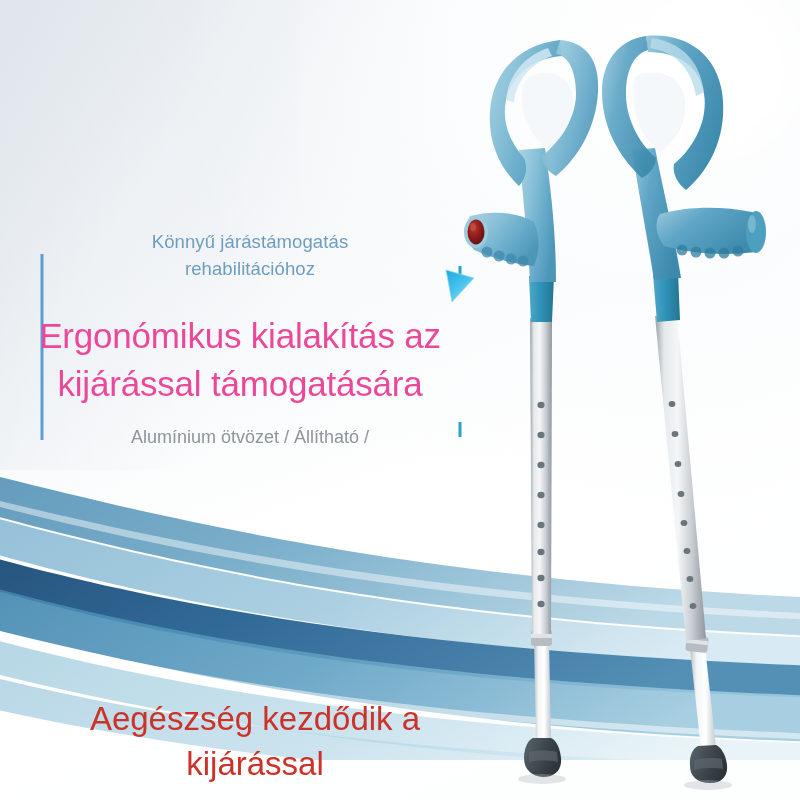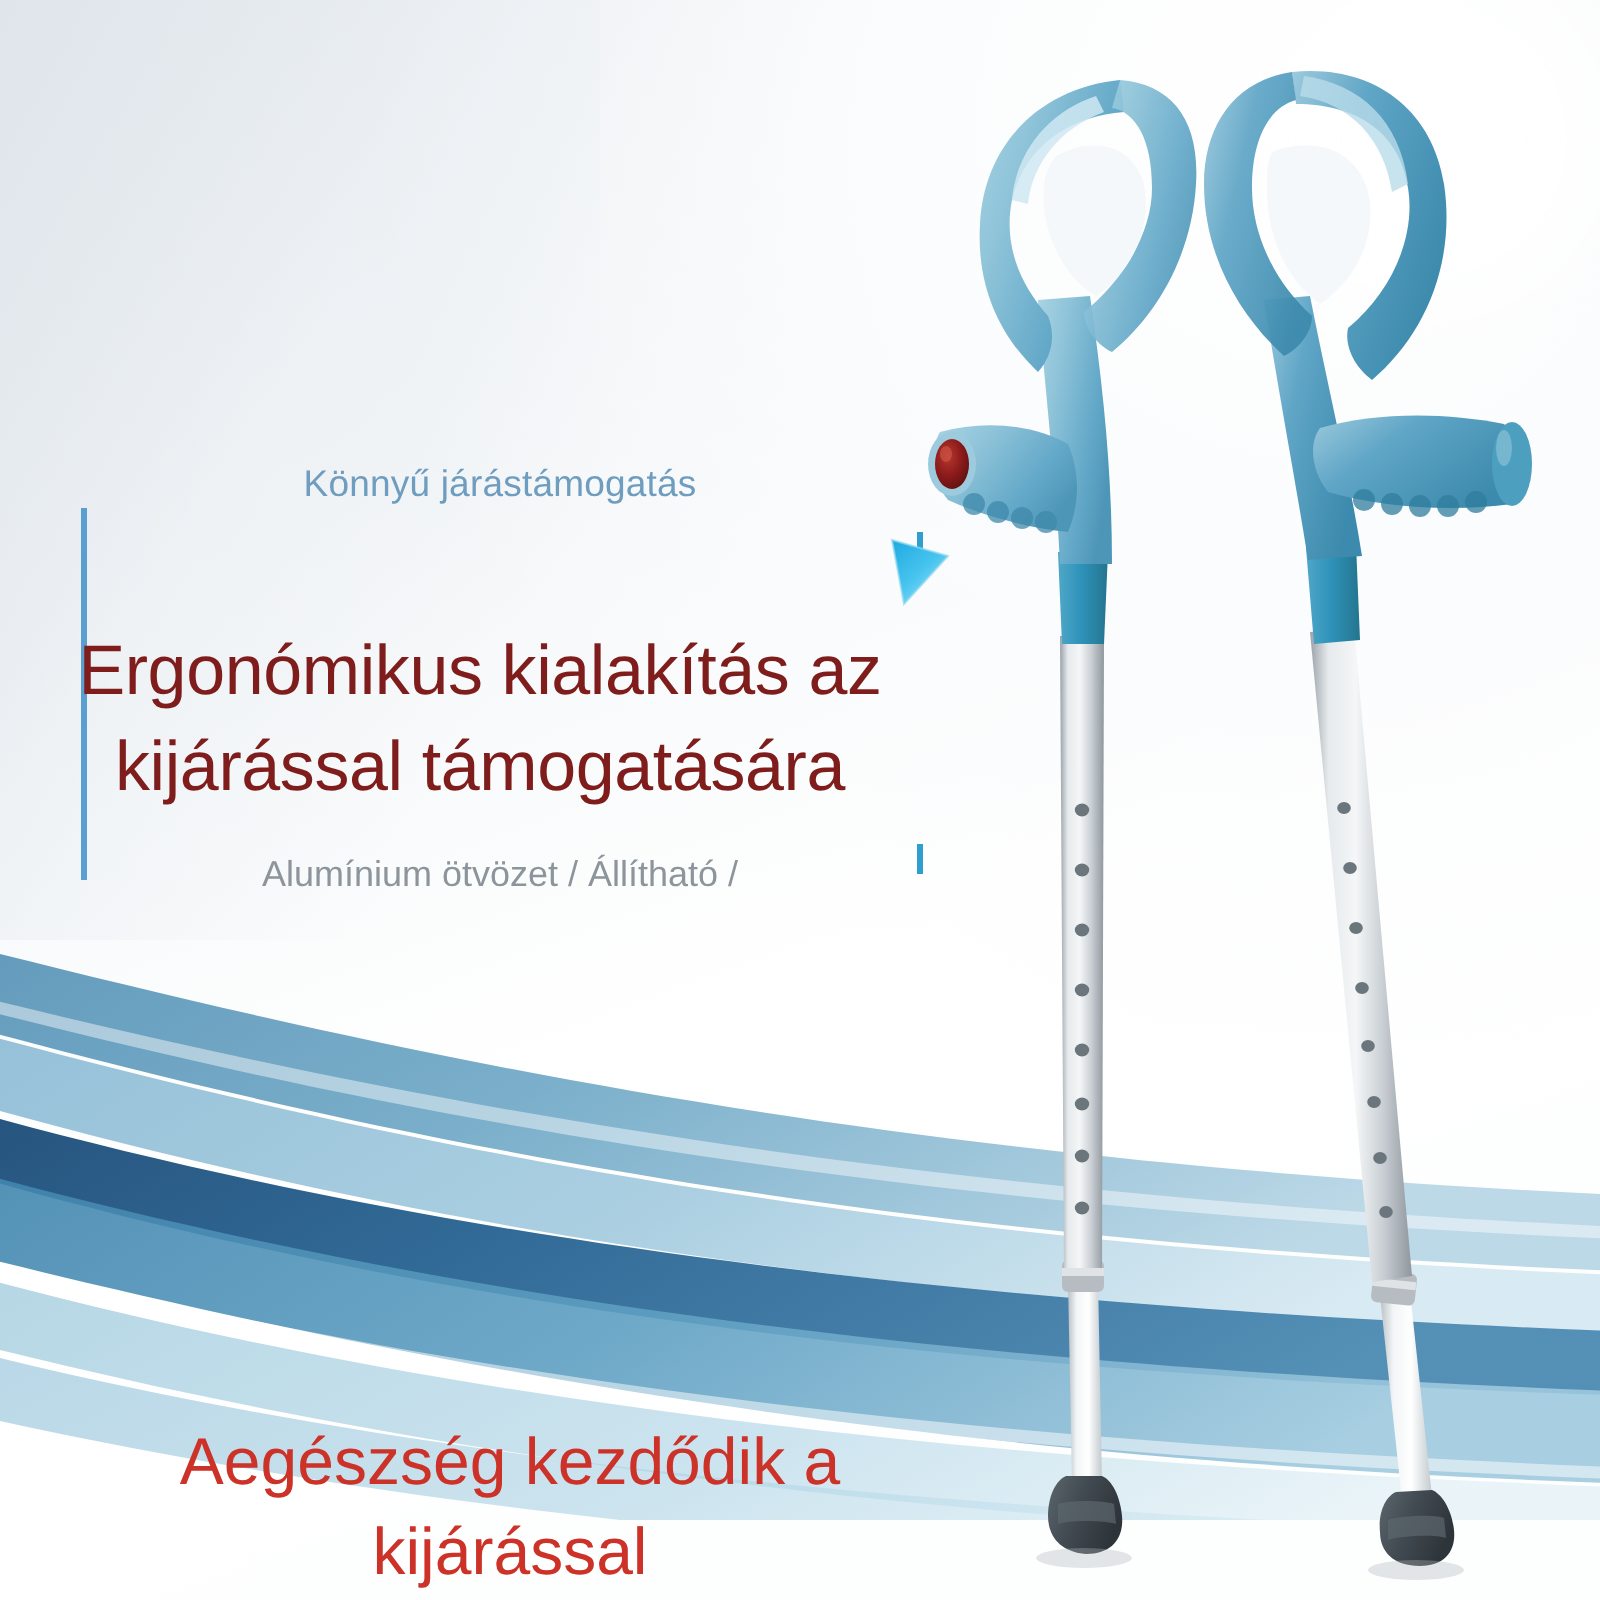--- a/index.html
+++ b/index.html
@@ -80,21 +80,21 @@
     color: #6e9dc0;
     font-size: 18.5px;
     line-height: 27px;
     letter-spacing: 0.1px;
   }
   .txt-head {
     position: absolute;
     left: 30px; top: 312px;
     width: 420px;
     text-align: center;
-    color: #7f1d1d;
+    color: #ec4899;
     font-size: 35px;
     line-height: 48px;
     letter-spacing: -0.2px;
   }
   .txt-spec {
     position: absolute;
     left: 70px; top: 425px;
     width: 360px;
     text-align: center;
     color: #8d959c;
@@ -102,21 +102,20 @@
     line-height: 25px;
   }
   .txt-bottom {
     position: absolute;
     left: 30px; top: 696px;
     width: 450px;
     text-align: center;
     color: #cc3228;
     font-size: 33px;
     line-height: 45px;
-    margin-top: 12px;
   }
   .ln { display: block; }
 </style>
 </head>
 <body>
 
 <div id="stage">
 
   <div class="bg-base"></div>
   <div class="bg-soft-left"></div>
@@ -360,20 +359,21 @@
           <stop offset="100%" stop-color="#9fe2f7"></stop>
         </linearGradient>
       </defs>
       <path d="M6,2 L34,10 L12,34 Z" fill="url(#arrG)"></path>
       <path d="M6,2 L34,10 L12,34 Z" fill="none" stroke="#8fd9f2" stroke-width="1" opacity="0.7"></path>
     </svg>
   </div>
 
   <div class="txt-sub-top">
     <span class="ln">Könnyű járástámogatás</span>
+    <span class="ln">rehabilitációhoz</span>
   </div>
 
   <div class="txt-head">
     <span class="ln">Ergonómikus kialakítás az</span>
     <span class="ln">kijárással támogatására</span>
   </div>
 
   <div class="txt-spec">
     <span class="ln">Alumínium ötvözet / Állítható /</span>
   </div>

